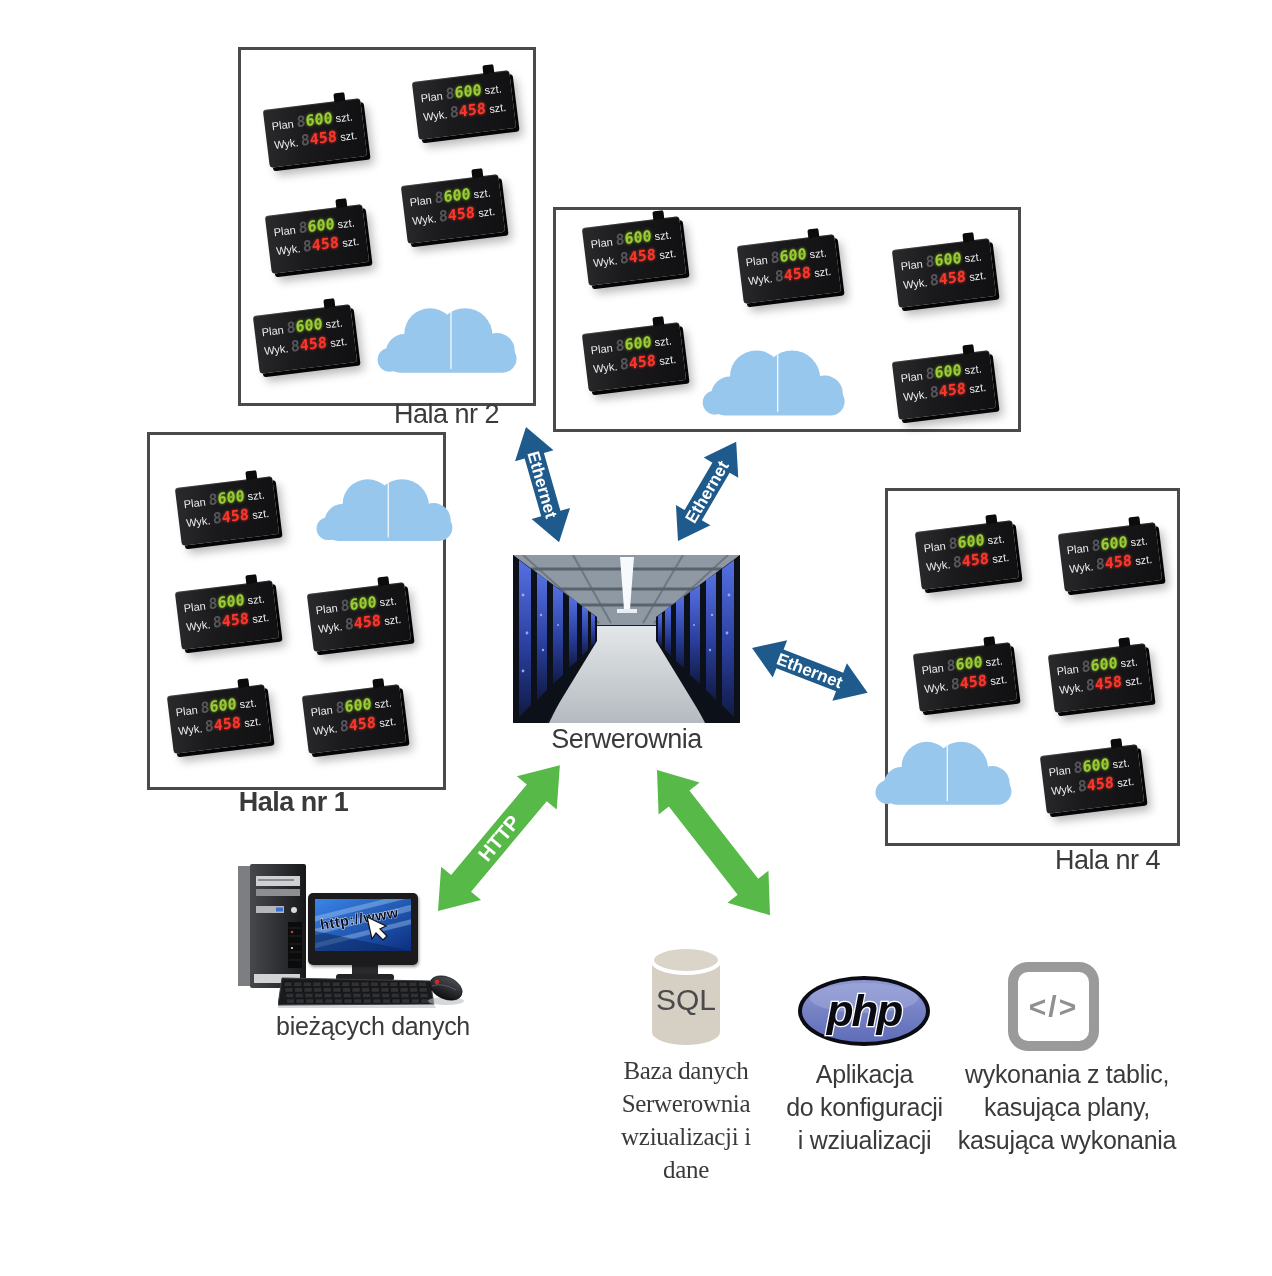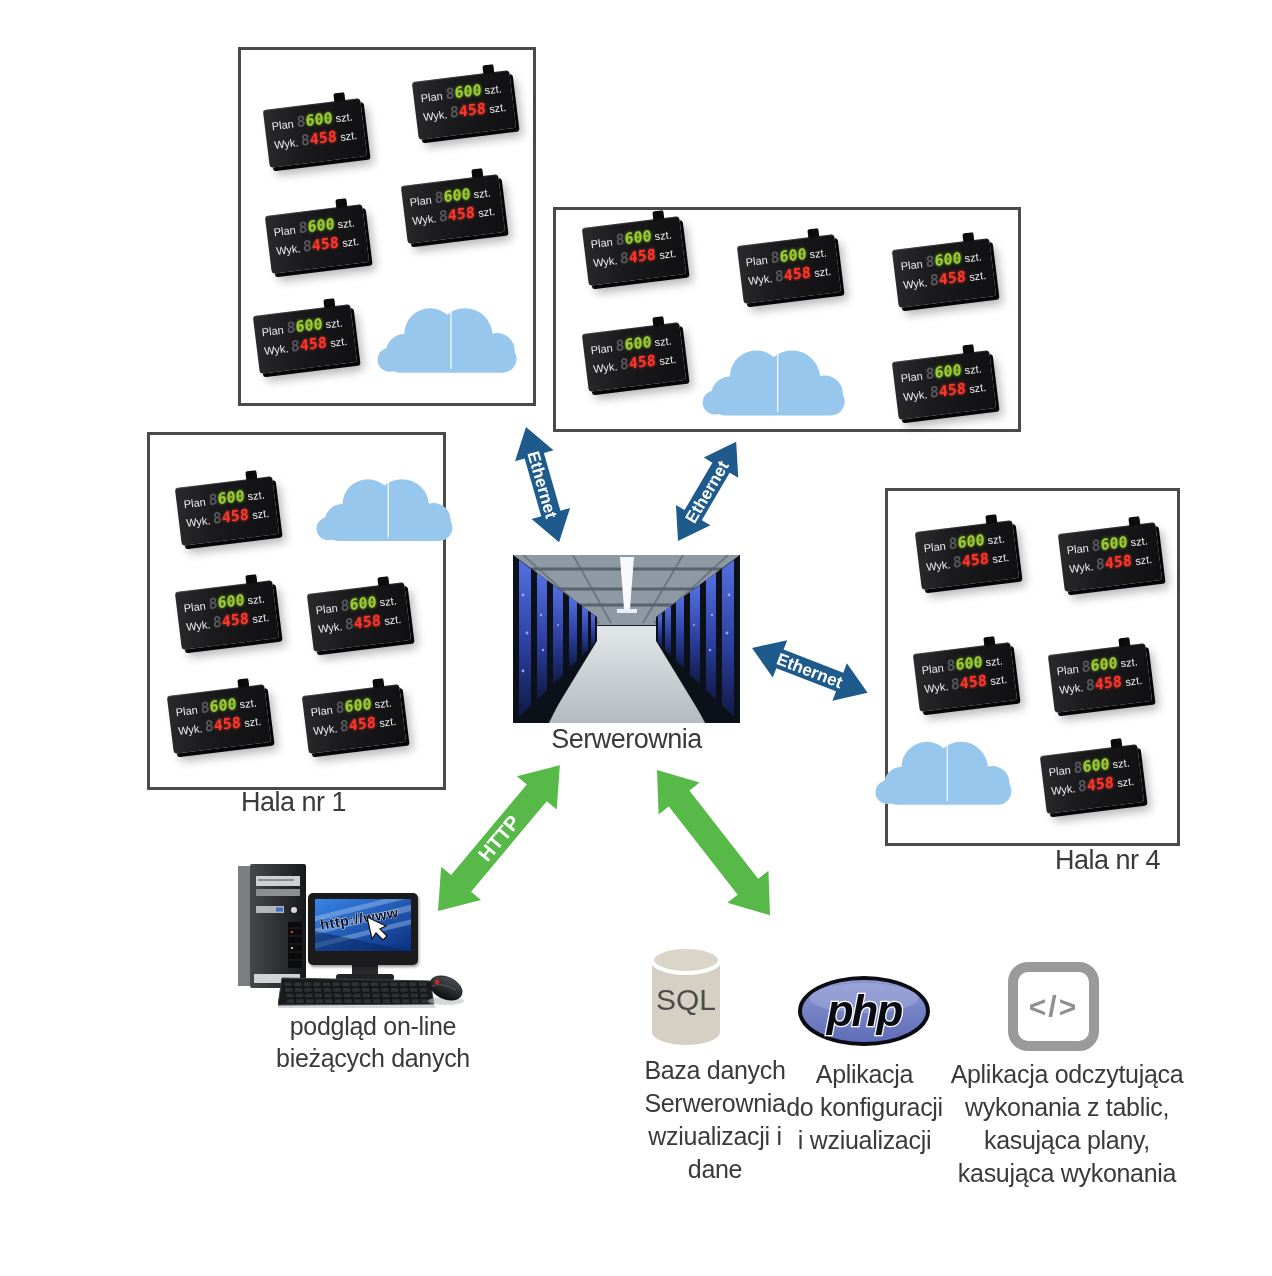--- a/index.html
+++ b/index.html
@@ -58,21 +58,22 @@
 </head>
 <body>
 
 <div id="canvas">
 
   <div class="hall" style="left:238px;top:47px;width:292px;height:353px;"></div>
   <div class="hall" style="left:553px;top:207px;width:462px;height:219px;"></div>
   <div class="hall" style="left:147px;top:432px;width:293px;height:352px;"></div>
   <div class="hall" style="left:885px;top:488px;width:289px;height:352px;"></div>
 
-  <div class="lbl" style="left:147px;top:787px;width:293px;text-align:center;">Hala nr 1</div>
+  <div class="lbl" style="left:238px;top:399px;width:261px;text-align:right;">Hala nr 2</div>
+  <div class="lbl" style="left:147px;top:787px;width:293px;text-align:center;font-weight:bold;">Hala nr 1</div>
   <div class="lbl" style="left:885px;top:845px;width:275px;text-align:right;">Hala nr 4</div>
 
   <svg id="overlay" width="1272" height="1276" viewBox="0 0 1272 1276">
     <defs>
       <g id="cloudShape">
         <circle cx="34" cy="70" r="20"></circle>
         <circle cx="62" cy="50" r="28"></circle>
         <circle cx="100" cy="52" r="30"></circle>
         <circle cx="135" cy="68" r="19"></circle>
         <circle cx="18" cy="78" r="13"></circle>
@@ -535,30 +536,29 @@
           <stop offset="1" stop-color="#0e0e10"></stop>
       </linearGradient>
     </defs>
     <ellipse cx="24" cy="31" rx="18" ry="4" fill="#b9bec2" opacity="0.6"></ellipse>
     <ellipse cx="24" cy="18" rx="17" ry="11" transform="rotate(24 24 18)" fill="url(#mouseGrad)" stroke="#000" stroke-width="0.5"></ellipse>
     <circle cx="15" cy="12" r="2.4" fill="#cc2a20"></circle>
     <path d="M10 16 Q20 12 34 20" stroke="#5a5c63" stroke-width="1" fill="none"></path>
   </svg>
 
   <div class="cap" style="left:243px;top:1010px;width:260px;">
-    <div style="line-height:32px">podgląd on-line</div>
     <div style="line-height:32px">bieżących danych</div>
   </div>
 
   <svg class="abs" style="left:648px;top:944px;z-index:6;" width="76" height="104" viewBox="0 0 76 104">
     <path d="M4 16 V88 a34 13 0 0 0 68 0 V16 Z" fill="#d6cfc3"></path>
     <ellipse cx="38" cy="16" rx="34" ry="13" fill="#dbd4c8" stroke="#ffffff" stroke-width="4"></ellipse>
     <text x="38" y="66" font-size="30" fill="#4b4b4d" text-anchor="middle" font-family="Liberation Sans, sans-serif">SQL</text>
   </svg>
-  <div class="cap" style="left:620px;top:1054px;width:190px;">
+  <div class="cap" style="left:591px;top:1054px;width:190px;font-family:Liberation Serif, serif;">
     <div>Baza danych</div>
     <div>Serwerownia</div>
     <div>wziualizacji i</div>
     <div>dane</div>
   </div>
 
   <svg class="abs" style="left:796px;top:974px;z-index:6;" width="136" height="74" viewBox="0 0 136 74">
     <defs>
       <linearGradient id="phpGrad" x1="0" y1="0" x2="0" y2="1">
         <stop offset="0" stop-color="#8d98d2"></stop>
@@ -573,19 +573,18 @@
   <div class="cap" style="left:767px;top:1058px;width:195px;">
     <div>Aplikacja</div>
     <div>do konfiguracji</div>
     <div>i wziualizacji</div>
   </div>
 
   <div id="reader-icon">
     <span>&lt;/&gt;</span>
   </div>
   <div class="cap" style="left:942px;top:1058px;width:250px;">
-    <div>Aplikacja odczytująca</div>
     <div>wykonania z tablic,</div>
     <div>kasująca plany,</div>
     <div>kasująca wykonania</div>
   </div>
 
 </div>
 
 </body></html>

